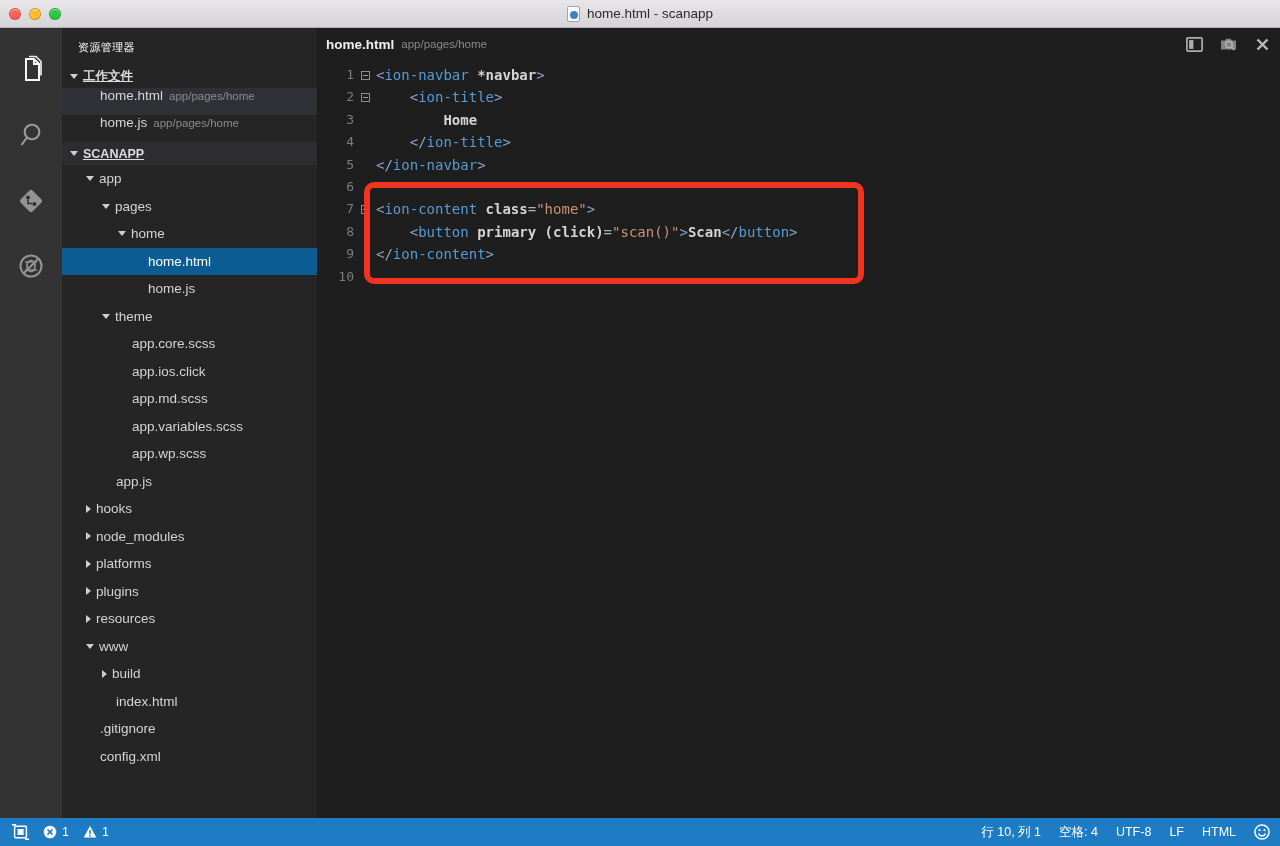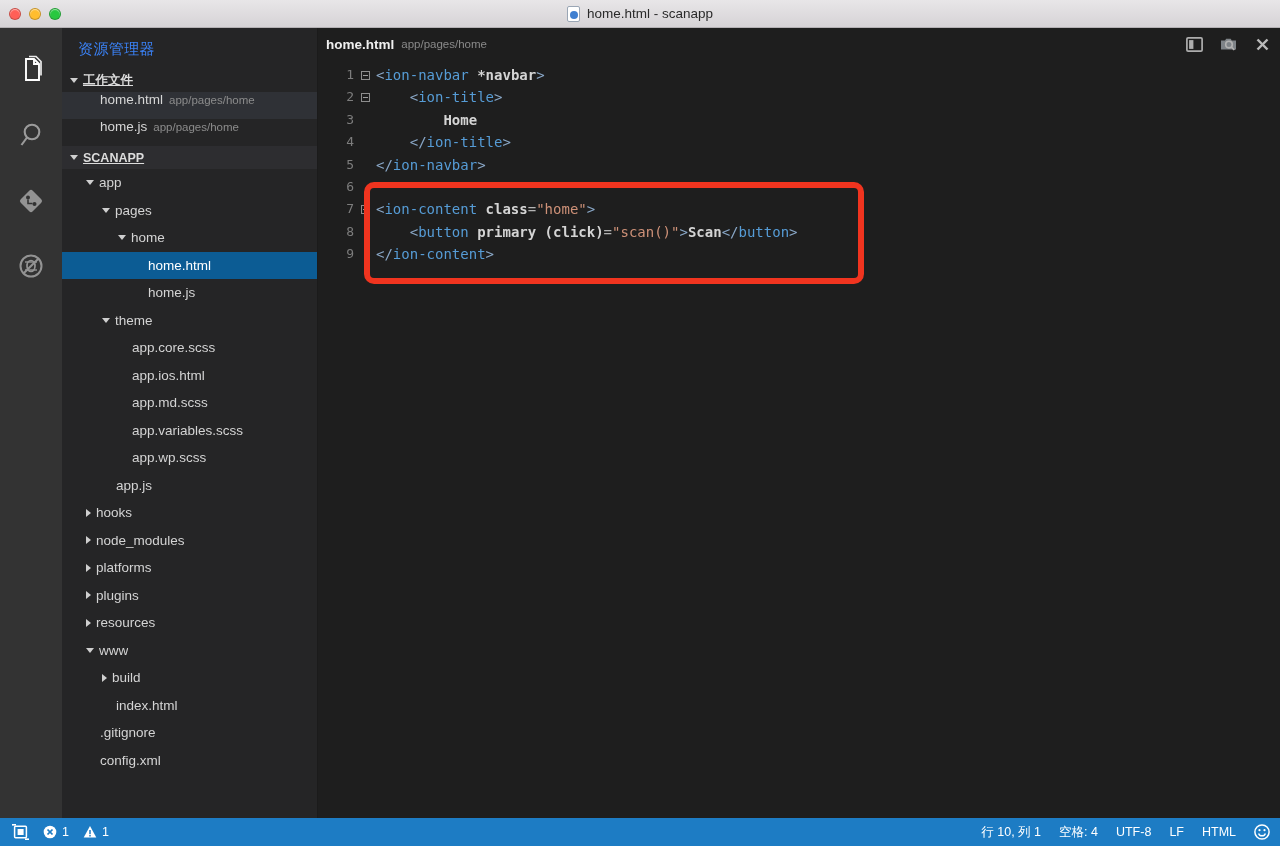--- a/index.html
+++ b/index.html
@@ -73,22 +73,22 @@
 
   .sidebar {
     width: 256px; min-width: 256px;
     background: #252526;
     display: flex; flex-direction: column;
     overflow: hidden;
     border-right: 1px solid #1b1b1b;
   }
   .sb-title {
     padding: 12px 0 10px 16px;
-    font-size: 15px;
-    color: #3b82f6;
+    font-size: 11px;
+    color: #ffffff;
     letter-spacing: .4px;
   }
   .section-header {
     height: 23px;
     display: flex; align-items: center;
     padding-left: 8px;
     font-size: 12.5px; font-weight: bold;
     color: #dcdcdc;
     background: #2d2d30;
     text-decoration: underline;
@@ -302,21 +302,21 @@
             <span class="tree-label">home.js</span>
           </div>
           <div class="tree-row" style="padding-left: 40px;">
             <span class="tri"></span>
             <span class="tree-label">theme</span>
           </div>
           <div class="tree-row" style="padding-left: 70px;">
             <span class="tree-label">app.core.scss</span>
           </div>
           <div class="tree-row" style="padding-left: 70px;">
-            <span class="tree-label">app.ios.html</span>
+            <span class="tree-label">app.ios.click</span>
           </div>
           <div class="tree-row" style="padding-left: 70px;">
             <span class="tree-label">app.md.scss</span>
           </div>
           <div class="tree-row" style="padding-left: 70px;">
             <span class="tree-label">app.variables.scss</span>
           </div>
           <div class="tree-row" style="padding-left: 70px;">
             <span class="tree-label">app.wp.scss</span>
           </div>
@@ -435,20 +435,25 @@
             </div>
             <div class="code-row">
               <span class="ln">8</span>
               <span class="fold"></span>
               <span class="code-text">    <span class="t-punc">&lt;</span><span class="t-tag">button</span><span class="t-attr"> primary (click)</span><span class="t-eq">=</span><span class="t-str">"scan()"</span><span class="t-punc">&gt;</span><span class="t-txt">Scan</span><span class="t-punc">&lt;/</span><span class="t-tag">button</span><span class="t-punc">&gt;</span></span>
             </div>
             <div class="code-row">
               <span class="ln">9</span>
               <span class="fold"></span>
               <span class="code-text"><span class="t-punc">&lt;/</span><span class="t-tag">ion-content</span><span class="t-punc">&gt;</span></span>
+            </div>
+            <div class="code-row">
+              <span class="ln">10</span>
+              <span class="fold"></span>
+              <span class="code-text"></span>
             </div>
           </div>
         <div class="highlight-box" id="highlight-box" style="left: 46px; top: 122.344px; width: 500px; height: 101.172px; border-color: rgb(240, 52, 31);"></div>
       </div>
     </div>
   </div>
 
   <div class="statusbar">
     <div class="sb-left">
       <span class="sb-item">

